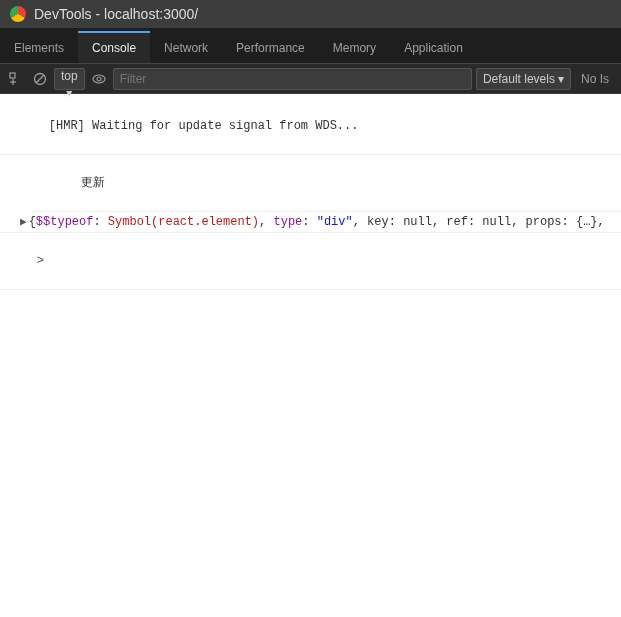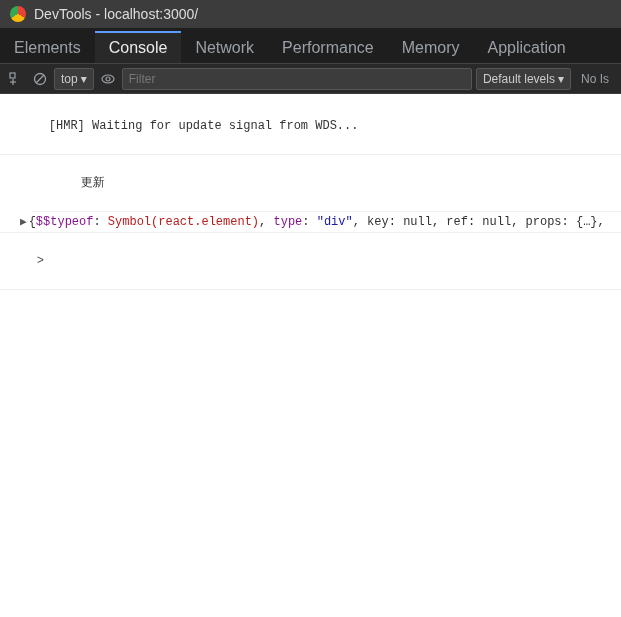--- a/index.html
+++ b/index.html
@@ -37,21 +37,21 @@
       background: #1e1e1e;
       height: 36px;
       display: flex;
       align-items: flex-end;
       padding-left: 0;
       border-bottom: 1px solid #444;
       overflow: hidden;
     }
     .devtools-tab {
       color: #9aa0a6;
-      font-size: 16px;
+      font-size: 12px;
       padding: 0 14px;
       height: 32px;
       display: flex;
       align-items: center;
       cursor: pointer;
       white-space: nowrap;
       border-top: 2px solid transparent;
       user-select: none;
     }
     .devtools-tab.active {
@@ -87,20 +87,21 @@
       background: #3c3c3c;
       border: 1px solid #555;
       border-radius: 2px;
       height: 22px;
       padding: 0 6px;
       color: #ccc;
       font-size: 12px;
       cursor: pointer;
       gap: 3px;
       user-select: none;
+      flex-direction: column;
     }
     .eye-btn {
       width: 20px;
       height: 20px;
       display: flex;
       align-items: center;
       justify-content: center;
       cursor: pointer;
       color: #9aa0a6;
       font-size: 13px;

